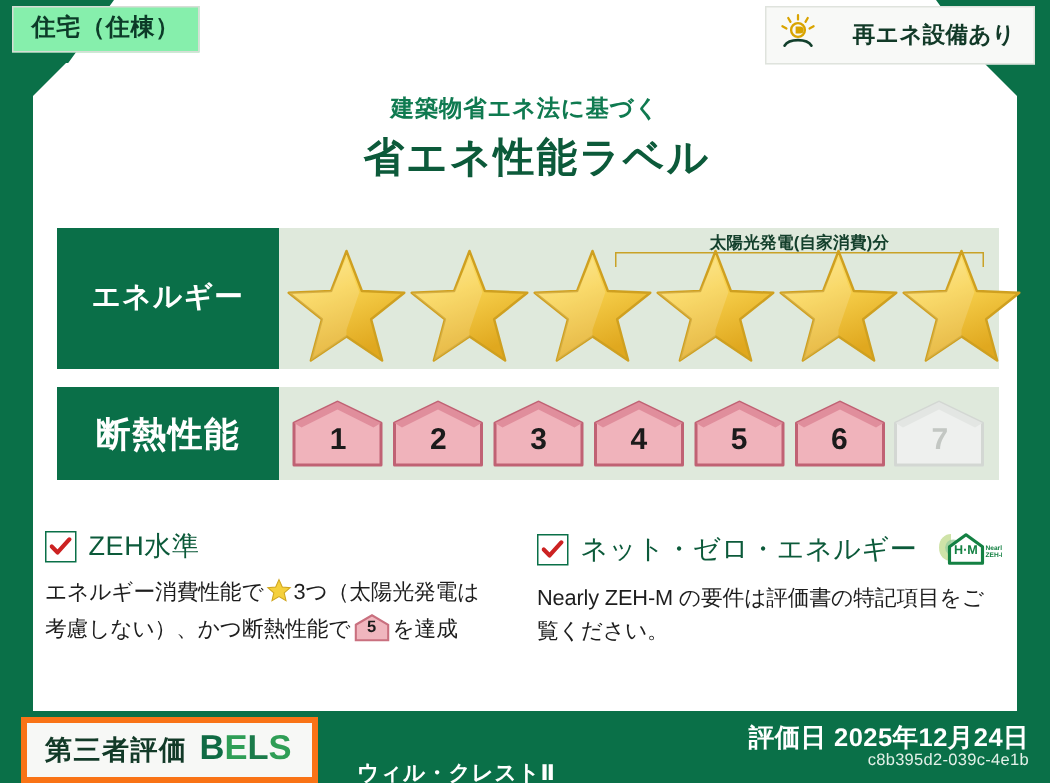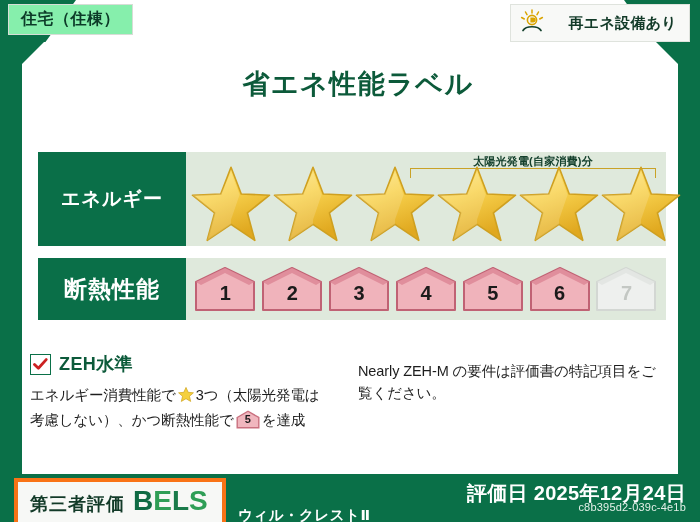--- a/index.html
+++ b/index.html
@@ -144,21 +144,21 @@
   .feat-head {
     display: flex; align-items: center; gap: 8px;
   }
   .chk {
     width: 21px; height: 21px; flex: none;
     border: 1.6px solid #0a7048;
     background: #fff;
     display: flex; align-items: center; justify-content: center;
   }
   .feat-title {
-    color: #0c5a3a; font-size: 18px; font-weight: bold; letter-spacing: .4px;
+    color: #0c5a3a; font-size: 18px; font-weight: normal; letter-spacing: .4px;
     white-space: nowrap;
   }
   .feat-body {
     margin-top: 8px;
     color: #1d1d1d; font-size: 14.5px; line-height: 1.55;
     letter-spacing: -.1px;
   }
   .inline-star { vertical-align: -3px; margin: 0 1px; }
   .inline-house { vertical-align: -4px; margin: 0 2px; position: relative; display: inline-block; width: 24px; height: 18px; }
   .inline-house .n { position: absolute; inset: 0; text-align: center; font-size: 11px; font-weight: bold; line-height: 19px; color: #1b1b1b; }
@@ -168,32 +168,32 @@
   
   .footer { position: absolute; left: 0; bottom: 0; width: 700px; height: 48px; }
   .bels-chip {
     position: absolute; left: 14px; top: 4px;
     background: #f7f8f6;
     border: 4px solid #f97316;
     padding: 5px 14px 6px 12px;
     display: flex; align-items: baseline; gap: 8px;
   }
   .bels-chip .ja { color: #123a28; font-size: 18px; font-weight: bold; letter-spacing: 1px; }
-  .bels-chip .bels { font-size: 28px; font-weight: bold; letter-spacing: 0px; line-height: 1; }
+  .bels-chip .bels { font-size: 23px; font-weight: bold; letter-spacing: 0px; line-height: 1; }
   .bels-chip .bels .b1 { color: #0f6b44; }
   .bels-chip .bels .b2 { color: #2f9e56; }
   .bels-chip .bels .b3 { color: #1a7b4a; }
   .bels-chip .bels .b4 { color: #2f9e56; }
   .proj-name {
     position: absolute; left: 238px; top: 32px;
     color: #ffffff; font-size: 14.5px; font-weight: bold; letter-spacing: .5px;
   }
   .eval-date {
     position: absolute; right: 14px; top: 6px;
-    color: #ffffff; font-size: 20px; font-weight: bold; letter-spacing: .3px;
+    color: #ffffff; font-size: 17px; font-weight: bold; letter-spacing: .3px;
   }
   .eval-id {
     position: absolute; right: 14px; top: 27px;
     color: #e3f0e8; font-size: 11px; letter-spacing: .2px; margin-left: 32px;
   }
 </style>
 </head>
 <body>
 
 <div id="label-root">
@@ -218,20 +218,21 @@
         </g>
         <circle cx="13" cy="11" r="4.6" fill="none" stroke="#d9a400" stroke-width="1.6"></circle>
         <path d="M11.4 8.6 h3 a2.4 2.4 0 0 1 0 4.8 h-3 z" fill="#d9a400"></path>
         <path d="M4 21.5 C 7 16.5, 19 16.5, 22 21.5" fill="none" stroke="#13402c" stroke-width="1.7" stroke-linecap="round"></path>
       </svg>
     </span>
     <span class="txt">再エネ設備あり</span>
   </div>
 
   <div class="heading-wrap">
+    <div class="head-sub">建築物省エネ法に基づく</div>
     <div class="head-main">省エネ性能ラベル</div>
   </div>
 
   <div class="row row-energy">
     <div class="row-label">
       <span>エネルギー</span>
     </div>
     <div class="row-body">
       <div class="solar-note">太陽光発電(自家消費)分</div>
       <div class="solar-bracket"></div>
@@ -389,20 +390,38 @@
     <div class="feat-body">
       <span>エネルギー消費性能で</span><span class="inline-star"><svg width="18" height="17" viewBox="0 0 24 24">
             <polygon points="12,2 15.1,8.9 22.5,9.6 16.9,14.5 18.6,21.8 12,17.9 5.4,21.8 7.1,14.5 1.5,9.6 8.9,8.9" fill="#f5d03c" stroke="#cfa51f" stroke-width="1"></polygon>
           </svg></span><span>3つ（太陽光発電は考慮しない）、かつ断熱性能で</span><span class="inline-house"><svg width="24" height="19" viewBox="0 0 24 19">
             <path d="M1.2 7.5 L12 1.2 L22.8 7.5 L22.8 17.8 L1.2 17.8 Z" fill="#f0b6be" stroke="#c9707f" stroke-width="1.4"></path>
           </svg><span class="n">5</span></span><span>を達成</span>
     </div>
   </div>
 
   <div class="feat feat-right">
+    <div class="feat-head">
+      <span class="chk">
+        <svg width="15" height="13" viewBox="0 0 15 13">
+          <path d="M1.5 6.4 L5.4 10.3 L13.2 1.6" fill="none" stroke="#cc2222" stroke-width="2.8" stroke-linecap="round" stroke-linejoin="round"></path>
+        </svg>
+      </span>
+      <span class="feat-title">ネット・ゼロ・エネルギー</span>
+      <span class="zehm-logo">
+        <svg width="44" height="28" viewBox="0 0 44 28">
+          <path d="M2 13 C2 7, 6 4, 10 4 L10 22 C6 22, 2 19, 2 13 Z" fill="#cfe3a8"></path>
+          <circle cx="11.5" cy="13" r="5.4" fill="#9fd0a0" opacity="0.85"></circle>
+          <path d="M9 12.5 L20 4.5 L31 12.5 L31 23.5 L9 23.5 Z" fill="#ffffff" stroke="#148143" stroke-width="2.1" stroke-linejoin="round"></path>
+          <text x="20" y="17.6" font-family="'Liberation Sans',sans-serif" font-size="8.4" font-weight="bold" fill="#148143" text-anchor="middle">H·M</text>
+          <text x="33" y="14.5" font-family="'Liberation Sans',sans-serif" font-size="4.4" font-weight="bold" fill="#148143">Nearly</text>
+          <text x="33" y="19.4" font-family="'Liberation Sans',sans-serif" font-size="4.4" font-weight="bold" fill="#148143">ZEH-M</text>
+        </svg>
+      </span>
+    </div>
     <div class="feat-body">Nearly ZEH-M の要件は評価書の特記項目をご覧ください。</div>
   </div>
 
   <div class="footer">
     <div class="bels-chip">
       <span class="ja">第三者評価</span>
       <span class="bels" id="bels-mark"><span class="b1">B</span><span class="b2">E</span><span class="b3">L</span><span class="b4">S</span></span>
     </div>
     <div class="proj-name">ウィル・クレストⅡ</div>
     <div class="eval-date">

